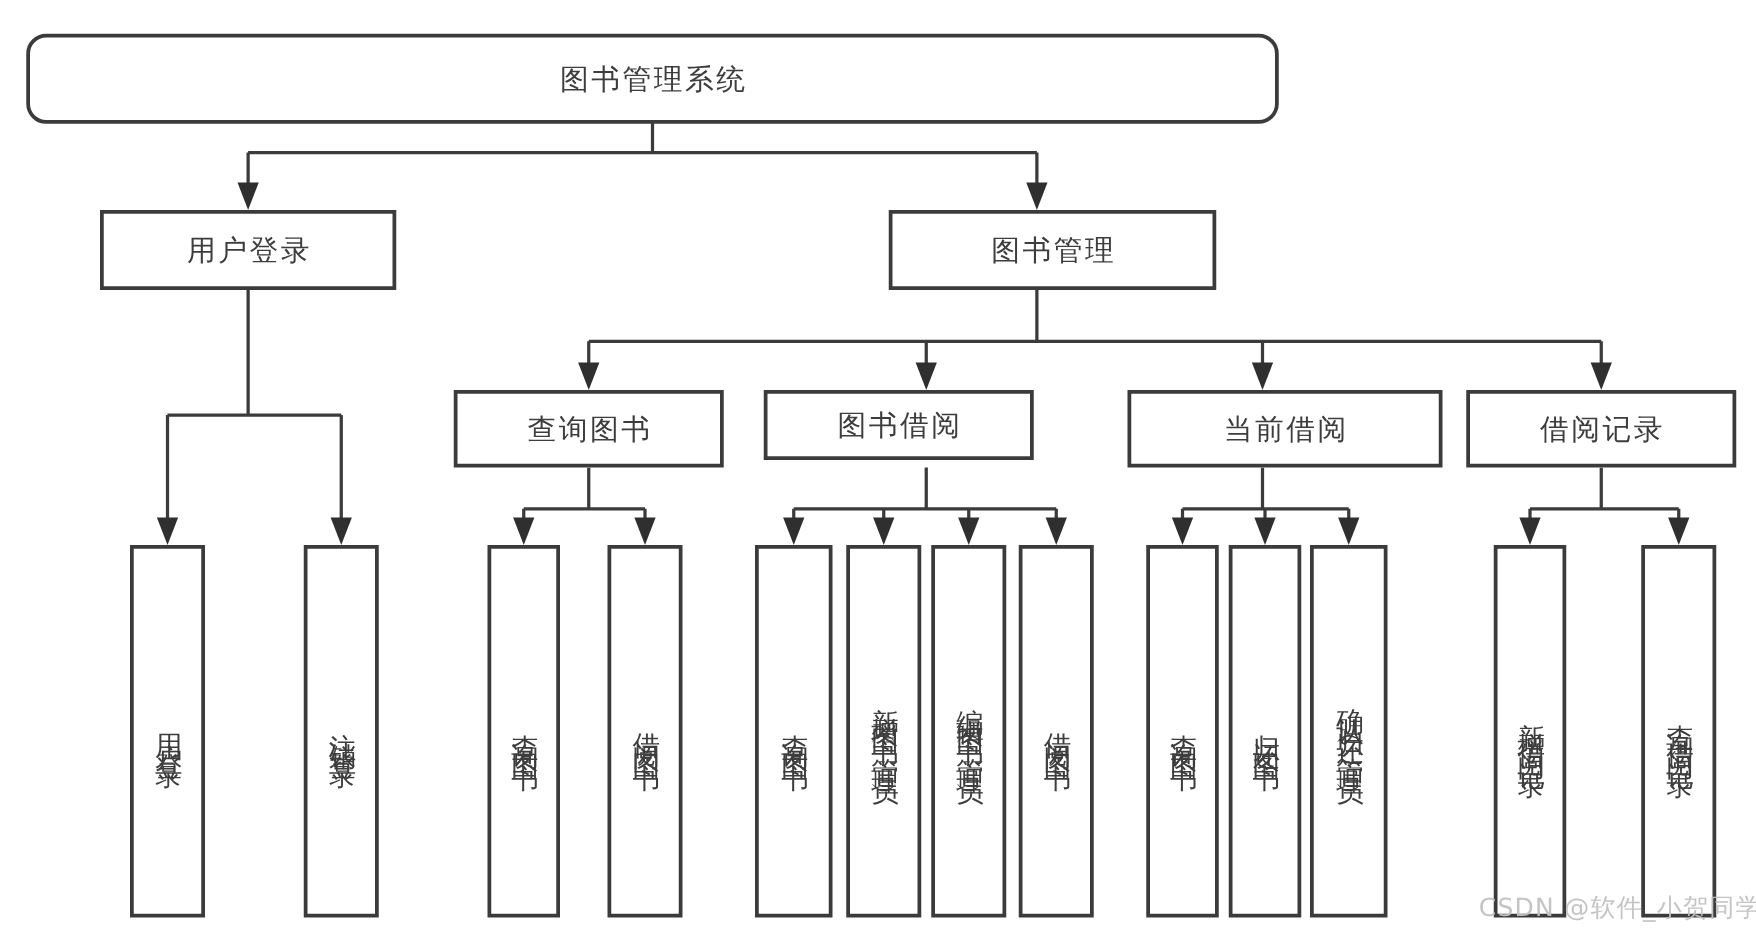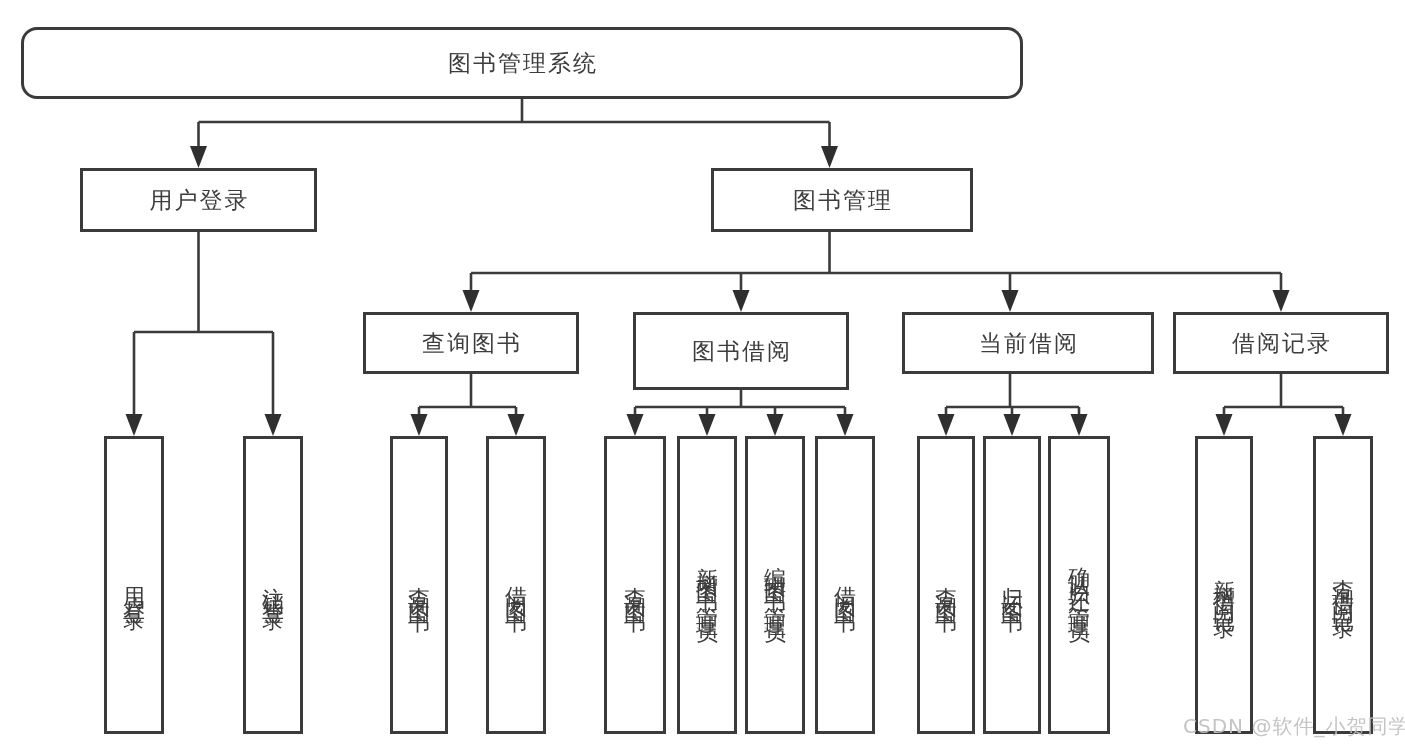--- a/index.html
+++ b/index.html
@@ -75,21 +75,21 @@
       <line x1="1343" y1="407" x2="1343" y2="420" stroke="#3b3b3b" stroke-width="2.6"></line>
       <polygon points="1334.5,414 1351.5,414 1343,436" fill="#2f2f2f"></polygon>
     </svg>
 
   <div class="box hlabel" style="left:21px;top:27px;width:1002px;height:72px;border-radius:16px;">图书管理系统</div>
 
   <div class="box hlabel" style="left:80px;top:168px;width:237px;height:64px;">用户登录</div>
   <div class="box hlabel" style="left:711px;top:168px;width:262px;height:64px;">图书管理</div>
 
   <div class="box hlabel" style="left:363px;top:312px;width:216px;height:62px;">查询图书</div>
-  <div class="box hlabel" style="left:633px;top:312px;width:216px;height:78px;">图书借阅</div>
+  <div class="box hlabel" style="left:611px;top:312px;width:216px;height:56px;">图书借阅</div>
   <div class="box hlabel" style="left:902px;top:312px;width:252px;height:62px;">当前借阅</div>
   <div class="box hlabel" style="left:1173px;top:312px;width:216px;height:62px;">借阅记录</div>
 
   <div class="box leaf" style="left:104px;top:436px;width:60px;height:298px;">
     <span>用户登录</span>
     </div>
   <div class="box leaf" style="left:243px;top:436px;width:60px;height:298px;">
     <span>注销登录</span>
     </div>
 

